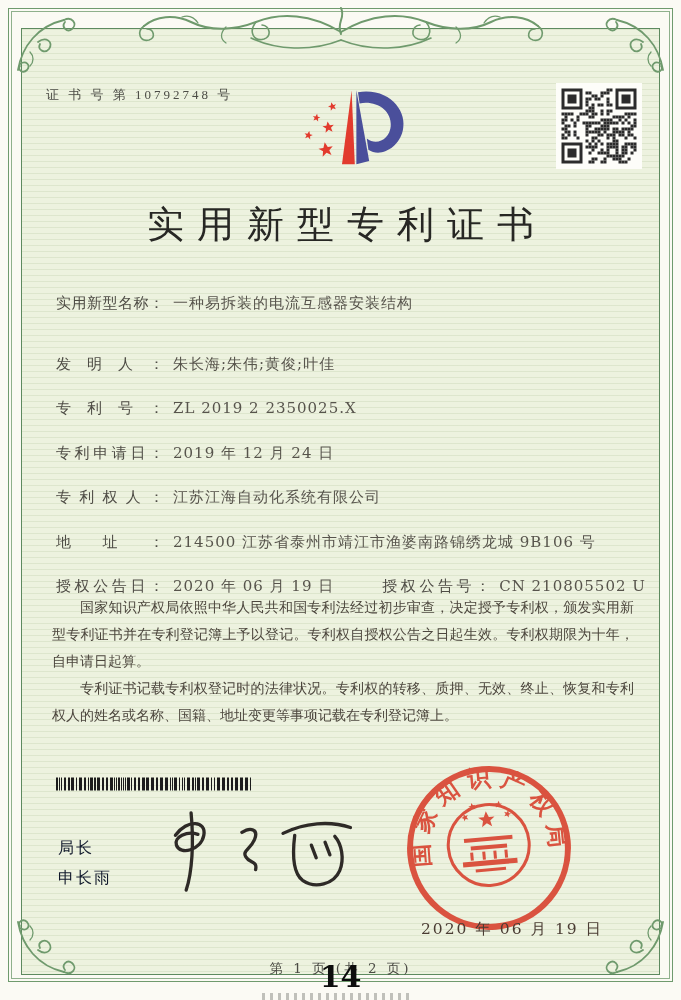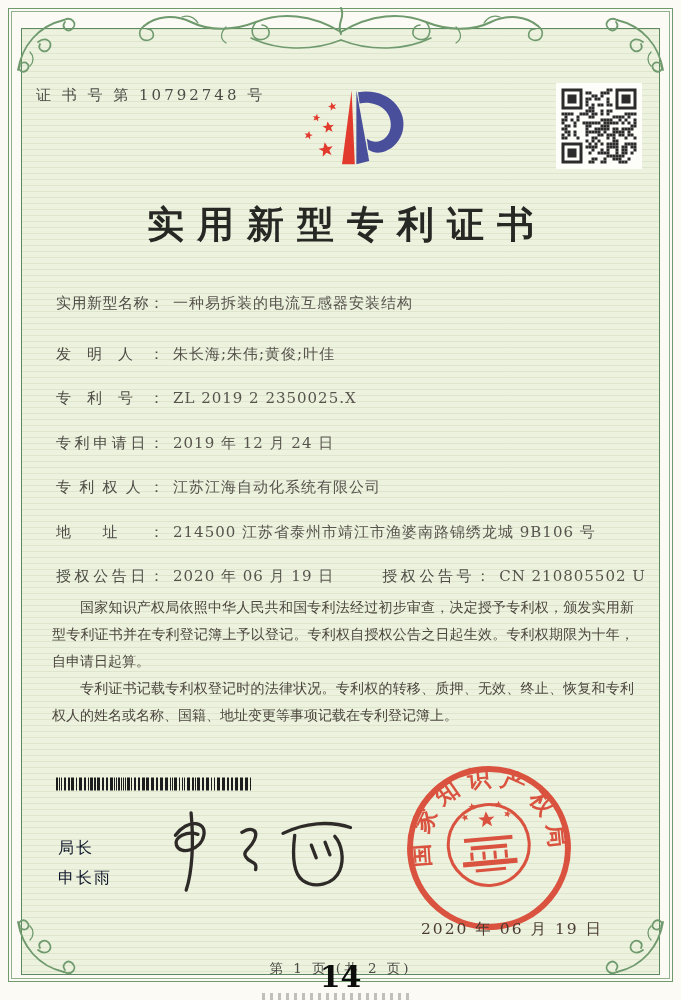--- a/index.html
+++ b/index.html
@@ -13,29 +13,29 @@
            repeating-linear-gradient(180deg, rgba(140,165,110,0.16) 0 1px, rgba(0,0,0,0) 1px 6px),
            #edf2df;}
   .orn{position:absolute;pointer-events:none;}
   .corner{width:64px;height:64px;}
   .c-tl{left:12px;top:12px;}
   .c-tr{right:12px;top:12px;transform:scaleX(-1);}
   .c-bl{left:12px;bottom:20px;transform:scaleY(-1);}
   .c-br{right:12px;bottom:20px;transform:scale(-1,-1);}
   .topband{left:50%;top:6px;transform:translateX(-50%);}
 
-  .certno{position:absolute;left:36px;top:86px;font-size:15px;letter-spacing:3px;color:#4c4c46;}
+  .certno{position:absolute;left:46px;top:86px;font-size:13px;letter-spacing:3px;color:#4c4c46;font-family:Liberation Serif, serif;}
   .logo{position:absolute;left:286px;top:72px;}
   .qr{position:absolute;left:556px;top:83px;background:#fdfdf9;padding:2px;}
-  .title{position:absolute;left:0;right:0;top:200px;text-align:center;font-size:37px;font-weight:700;
+  .title{position:absolute;left:0;right:0;top:200px;text-align:center;font-size:37px;font-weight:400;
          letter-spacing:13px;color:#272724;text-indent:13px;}
 
   .fields{position:absolute;left:56px;top:288px;right:44px;display:flex;flex-direction:column;gap:14.5px;}
   .frow{font-size:15px;color:#54524b;line-height:30px;white-space:nowrap;}
-  .frow.first{margin-bottom:6px;}
+  .frow.first{margin-bottom:16px;}
   .flabel{display:inline-block;width:108px;text-align:justify;text-align-last:justify;color:#4e4c45;}
   .fvalue{margin-left:9px;letter-spacing:1px;color:#57544c;}
   .fpair2{margin-left:48px;}
 
   .bodytext{position:absolute;left:52px;top:594px;width:582px;font-size:14px;line-height:1.93;
             color:#4c463d;text-align:justify;}
   .bodytext p{margin:0;text-indent:2em;}
 
   .barcode{position:absolute;left:55px;top:777px;}
   .director{position:absolute;left:58px;top:833px;font-size:16px;color:#0f172a;line-height:30px;letter-spacing:2px;}

